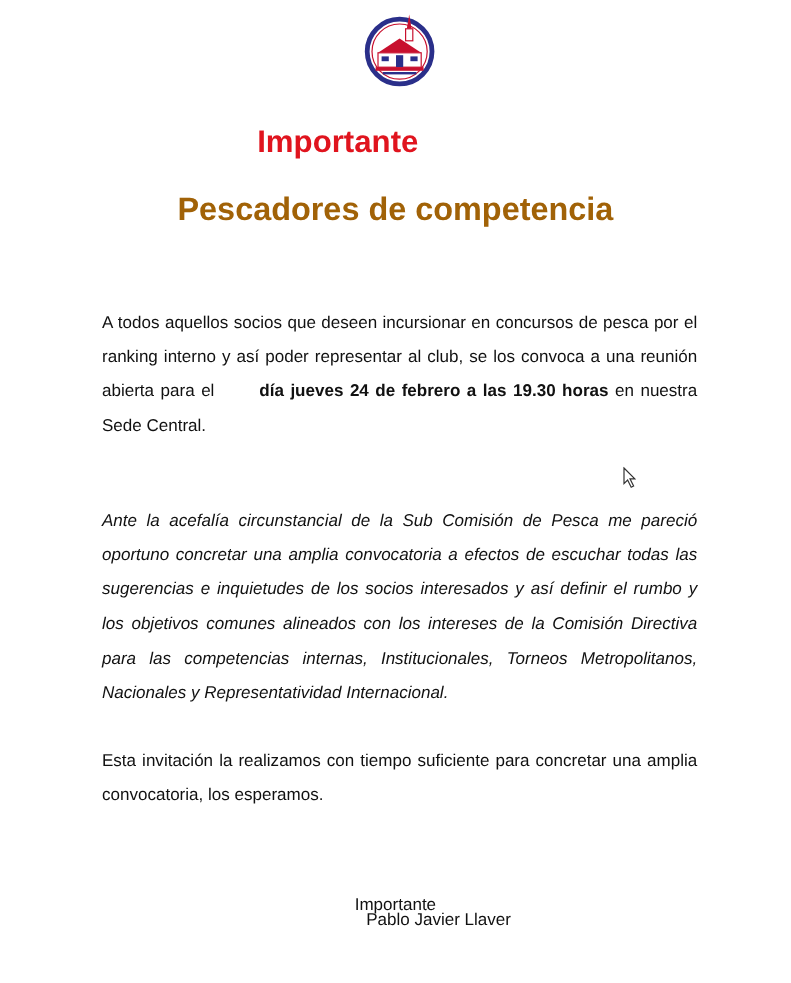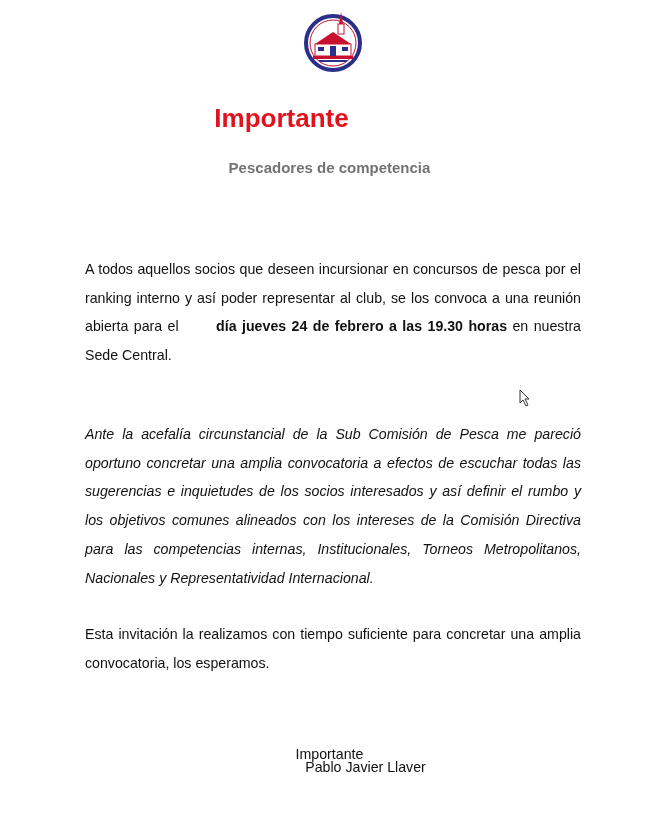--- a/index.html
+++ b/index.html
@@ -2,21 +2,21 @@
 <html><head>
 <meta charset="utf-8">
 <style>
   html, body { margin: 0; padding: 0; background: #ffffff; }
   body { width: 659px; height: 819px; position: relative; overflow: hidden;
          font-family: "Liberation Sans", "DejaVu Sans", sans-serif; color: #111; }
   .logo { position: absolute; left: 303px; top: 10px; width: 60px; height: 62px; }
   .title-red { position: absolute; left: 0; width: 563px; top: 103px; text-align: center;
                font-size: 26px; font-weight: bold; color: #e0141e; }
   .title-black { position: absolute; left: 0; width: 659px; top: 159px; text-align: center;
-                 font-size: 15px; font-weight: bold; color: #737373; }
+                 font-size: 27px; font-weight: bold; color: #a16207; }
   .para { position: absolute; left: 85px; width: 496px; font-size: 14.2px; line-height: 28.7px;
           text-align: justify; text-align-last: left; }
   .p1 { top: 255px; }
   .p2 { top: 420px; font-style: italic; }
   .p3 { top: 604px; margin-top: 16px; }
   .sig { position: absolute; left: 0; width: 659px; text-align: center; font-size: 14.2px; }
   .sig1 { top: 759px; padding-left: 36px; }
   .sig2 { top: 746px; }
   .cursor { position: absolute; left: 519px; top: 389px; width: 12px; height: 18px; }
   b { font-weight: bold; margin-left: 32px; }

